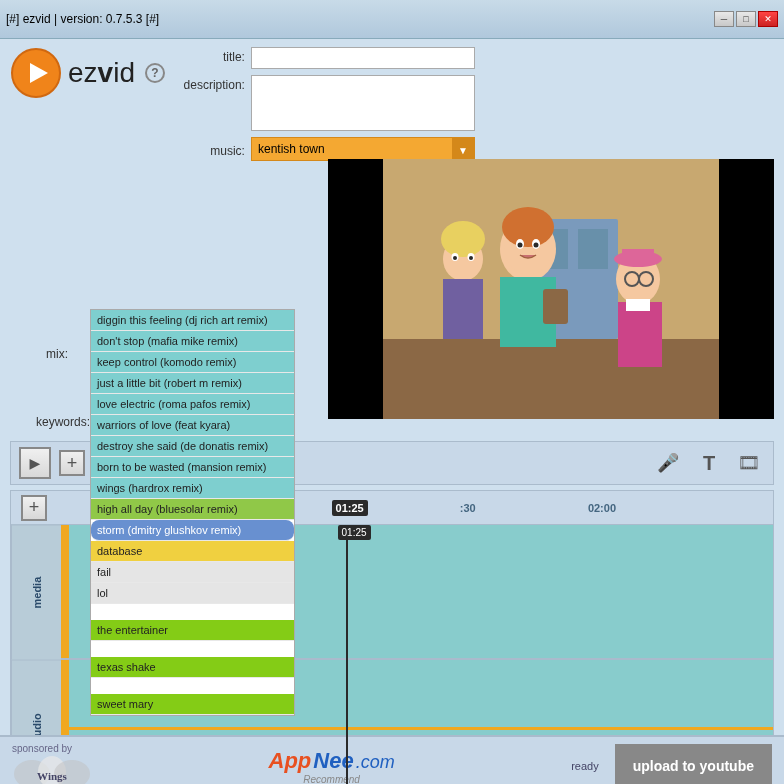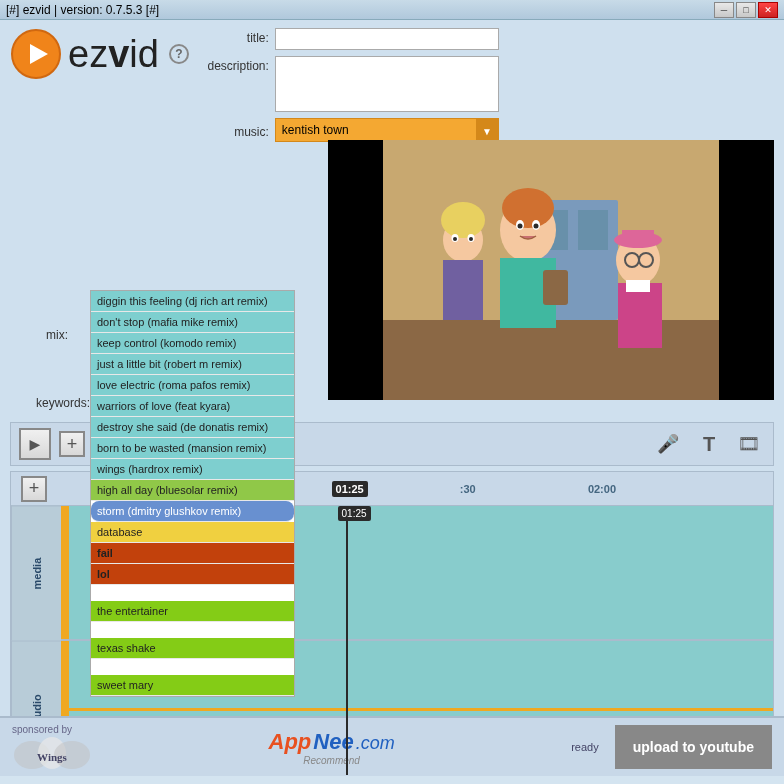--- a/index.html
+++ b/index.html
@@ -9,21 +9,21 @@
       background: #d4e4f0;
       font-family: 'Segoe UI', Tahoma, Arial, sans-serif;
       font-size: 12px;
       overflow: hidden;
       position: relative;
     }
 
     
     #titlebar {
       width: 100%;
-      height: 20px;
+      height: 39px;
       background: linear-gradient(to bottom, #c8dbe8, #b0c8dc);
       border-bottom: 1px solid #8ab;
       display: flex;
       align-items: center;
       padding: 0 6px;
       justify-content: space-between;
     }
     #titlebar-controls {
       display: flex;
       gap: 2px;
@@ -163,21 +163,21 @@
       padding: 4px 6px;
       font-size: 11px;
       cursor: pointer;
       border-bottom: 1px solid #e8e8e8;
     }
 
     .dd-teal { background: #7ecfcf; color: #222; }
     .dd-green { background: #90c848; color: #222; }
     .dd-blue { background: #6890d0; color: white; border-radius: 8px; }
     .dd-yellow { background: #f0d040; color: #222; }
-    .dd-white { background: #c2410c; color: #222; font-weight: bold; }
+    .dd-white { background: #e5e5e5; color: #222; }
     .dd-light { background: #84cc16; color: #222; margin-top: 16px; }
 
     
     .mix-label {
       position: absolute;
       left: 46px;
       top: 308px;
       font-size: 12px;
       color: #333;
     }
@@ -522,21 +522,21 @@
 
 <div id="main">
 
   <div id="top-area">
 
     <div id="logo-area">
       <svg class="logo-circle" viewBox="0 0 52 52">
         <circle cx="26" cy="26" r="24" fill="#f0841a" stroke="#d06810" stroke-width="2"></circle>
         <polygon points="20,16 20,36 38,26" fill="white"></polygon>
       </svg>
-      <span id="logo-text" style="font-size:38px;font-weight:300;color:#222;line-height:1;">
+      <span id="logo-text" style="font-size:28px;font-weight:300;color:#222;line-height:1;">
         ez<strong style="font-weight:700;">v</strong>id
       </span>
       <div id="help-icon">
         <span>?</span>
       </div>
     </div>
 
     <div id="form-area">
       <div class="form-row">
         <label class="form-label">title:</label>

